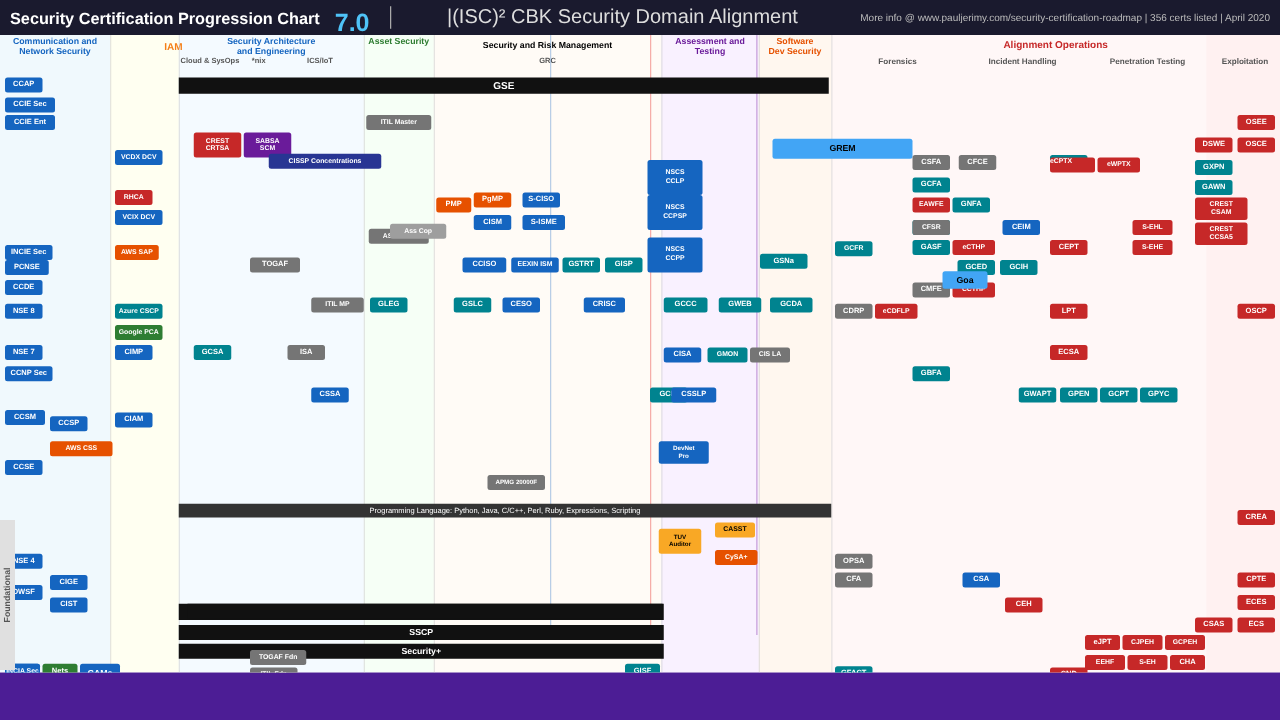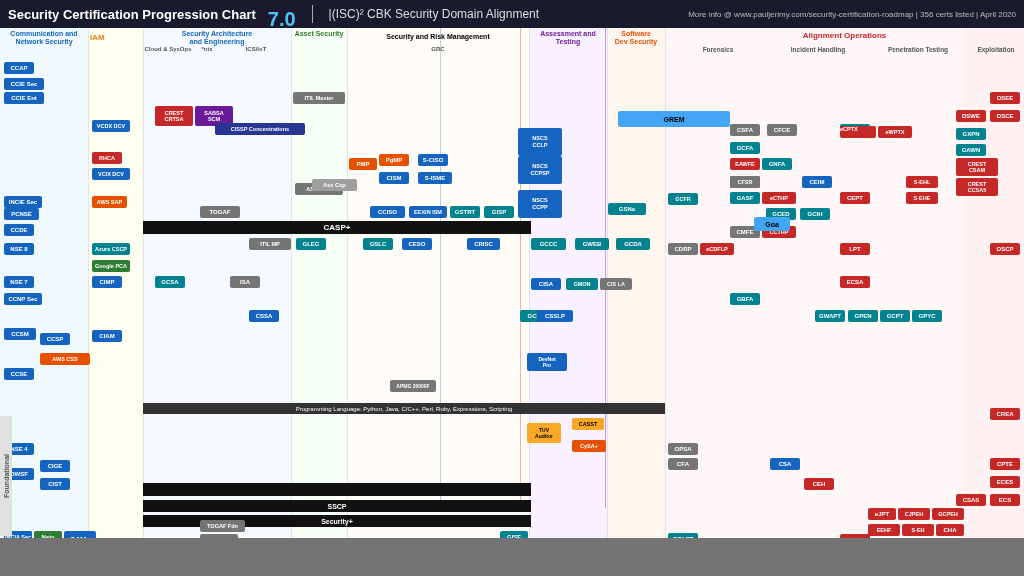--- a/index.html
+++ b/index.html
@@ -7,21 +7,21 @@
       font-family: Arial, sans-serif;
       background: #fff;
       width: 1024px;
       height: 576px;
       overflow: hidden;
       position: relative;
     }
     #main-container {
       width: 1024px;
       height: 576px;
-      background: #737373;
+      background: #4c1d95;
       position: relative;
       overflow: hidden;
     }
     
     #header {
       background: #1a1a2e;
       color: #fff;
       display: flex;
       align-items: center;
       padding: 4px 8px;
@@ -66,40 +66,40 @@
   </style>
 </head>
 <body>
 
 <div id="main-container">
 
   <div id="header">
     <span id="header-title" style="font-size:13px;font-weight:bold;color:#fff;">Security Certification Progression Chart</span>
     <span id="header-version" style="font-size:20px;font-weight:bold;color:#4fc3f7;margin-left:4px;">7.0</span>
     <div id="header-divider" style="width:1px;height:18px;background:#aaa;margin:0 8px;"></div>
-    <span id="header-subtitle" style="font-size:12px;color:#ddd;flex:1;">|(ISC)² CBK Security Domain Alignment</span>
+    <span id="header-subtitle" style="font-size:16px;color:#ddd;flex:1;margin-left:29px;">|(ISC)² CBK Security Domain Alignment</span>
     <span id="header-info" style="font-size:8px;color:#bbb;">More info @ www.pauljerimy.com/security-certification-roadmap | 356 certs listed | April 2020</span>
   </div>
 
   <div id="chart-area" style="position:relative;width:1024px;height:510px;overflow:hidden;background:#fff;">
 
     <div style="position:absolute;left:0;top:0;width:88px;height:510px;background:rgba(135,206,235,0.12);"></div>
     <div style="position:absolute;left:88px;top:0;width:55px;height:510px;background:rgba(255,255,180,0.18);"></div>
     <div style="position:absolute;left:143px;top:0;width:148px;height:510px;background:rgba(180,220,255,0.15);"></div>
     <div style="position:absolute;left:291px;top:0;width:56px;height:510px;background:rgba(180,255,180,0.12);"></div>
     <div style="position:absolute;left:347px;top:0;width:182px;height:510px;background:rgba(255,220,180,0.12);"></div>
     <div style="position:absolute;left:529px;top:0;width:78px;height:510px;background:rgba(220,180,255,0.18);"></div>
     <div style="position:absolute;left:607px;top:0;width:58px;height:510px;background:rgba(255,200,150,0.15);"></div>
     <div style="position:absolute;left:665px;top:0;width:100px;height:510px;background:rgba(255,180,180,0.1);"></div>
     <div style="position:absolute;left:765px;top:0;width:100px;height:510px;background:rgba(255,180,180,0.1);"></div>
     <div style="position:absolute;left:865px;top:0;width:100px;height:510px;background:rgba(255,180,180,0.1);"></div>
     <div style="position:absolute;left:965px;top:0;width:59px;height:510px;background:rgba(255,160,160,0.15);"></div>
 
     <div style="position:absolute;left:0;top:0;width:88px;height:30px;font-size:7px;font-weight:bold;color:#1565c0;text-align:center;line-height:1.2;padding:2px;">Communication and<br>Network Security</div>
-    <div style="position:absolute;left:88px;top:0;width:60px;height:30px;font-size:8px;font-weight:bold;color:#f57f17;text-align:left;line-height:1.4;padding:4px 2px;">IAM</div>
+    <div style="position:absolute;left:88px;top:0;width:60px;height:30px;font-size:8px;font-weight:bold;color:#f57f17;text-align:right;line-height:1.4;padding:4px 2px;">IAM</div>
     <div style="position:absolute;left:143px;top:0;width:148px;height:30px;font-size:7px;font-weight:bold;color:#1565c0;text-align:center;line-height:1.2;padding:2px;">Security Architecture<br>and Engineering</div>
     <div style="position:absolute;left:291px;top:0;width:56px;height:30px;font-size:7px;font-weight:bold;color:#2e7d32;text-align:center;line-height:1.2;padding:2px;">Asset Security</div>
     <div style="position:absolute;left:347px;top:0;width:182px;height:30px;font-size:7px;font-weight:bold;color:#000;text-align:center;line-height:1.4;padding:4px 2px;">Security and Risk Management</div>
     <div style="position:absolute;left:529px;top:0;width:78px;height:30px;font-size:7px;font-weight:bold;color:#6a1b9a;text-align:center;line-height:1.2;padding:2px;">Assessment and<br>Testing</div>
     <div style="position:absolute;left:607px;top:0;width:58px;height:30px;font-size:7px;font-weight:bold;color:#e65100;text-align:center;line-height:1.2;padding:2px;">Software<br>Dev Security</div>
     <div style="position:absolute;left:665px;top:0;width:359px;height:18px;font-size:8px;font-weight:bold;color:#c62828;text-align:center;line-height:1.4;padding:2px;">Alignment Operations</div>
 
     <div style="position:absolute;left:668px;top:18px;width:100px;height:14px;font-size:6.5px;font-weight:bold;color:#555;text-align:center;">Forensics</div>
     <div style="position:absolute;left:768px;top:18px;width:100px;height:14px;font-size:6.5px;font-weight:bold;color:#555;text-align:center;">Incident Handling</div>
     <div style="position:absolute;left:868px;top:18px;width:100px;height:14px;font-size:6.5px;font-weight:bold;color:#555;text-align:center;">Penetration Testing</div>
@@ -114,23 +114,23 @@
     <div style="position:absolute;left:143px;top:0;width:1px;height:510px;background:#ccc;opacity:0.5;"></div>
     <div style="position:absolute;left:291px;top:0;width:1px;height:510px;background:#ccc;opacity:0.5;"></div>
     <div style="position:absolute;left:347px;top:0;width:1px;height:510px;background:#ccc;opacity:0.5;"></div>
     <div style="position:absolute;left:529px;top:0;width:1px;height:510px;background:#ccc;opacity:0.5;"></div>
     <div style="position:absolute;left:607px;top:0;width:1px;height:510px;background:#ccc;opacity:0.5;"></div>
     <div style="position:absolute;left:665px;top:0;width:1px;height:510px;background:#ccc;opacity:0.5;"></div>
     <div style="position:absolute;left:520px;top:30;width:1px;height:480px;background:#e53935;opacity:0.4;"></div>
     <div style="position:absolute;left:440px;top:30;width:1px;height:480px;background:#1565c0;opacity:0.3;"></div>
     <div style="position:absolute;left:605px;top:30;width:1px;height:480px;background:#7b1fa2;opacity:0.4;"></div>
 
-
-
-    <div style="position:absolute;left:143px;top:193px;width:388px;height:13px;background:#111;color:#fff;font-size:8px;font-weight:bold;display:flex;align-items:center;justify-content:center;">CASP+</div>
+    <div style="position:absolute;left:143px;top:34px;width:520px;height:13px;background:#111;color:#fff;font-size:8px;font-weight:bold;display:flex;align-items:center;justify-content:center;">GSE</div>
+
+
 
     <div style="position:absolute;left:143px;top:375px;width:522px;height:11px;background:#333;color:#fff;font-size:6px;display:flex;align-items:center;justify-content:center;">Programming Language: Python, Java, C/C++, Perl, Ruby, Expressions, Scripting</div>
 
     <div style="position:absolute;left:143px;top:455px;width:388px;height:13px;background:#111;color:#fff;font-size:8px;font-weight:bold;display:flex;align-items:center;justify-content:center;">GSEC</div>
 
     <div style="position:absolute;left:143px;top:472px;width:388px;height:12px;background:#111;color:#fff;font-size:7px;font-weight:bold;display:flex;align-items:center;justify-content:center;">SSCP</div>
 
     <div style="position:absolute;left:143px;top:487px;width:388px;height:12px;background:#111;color:#fff;font-size:7px;font-weight:bold;display:flex;align-items:center;justify-content:center;">Security+</div>
 
     <div style="position:absolute;left:4px;top:34px;width:30px;height:12px;background:#1565c0;color:#fff;font-size:6px;font-weight:bold;display:flex;align-items:center;justify-content:center;border-radius:2px;">CCAP</div>

